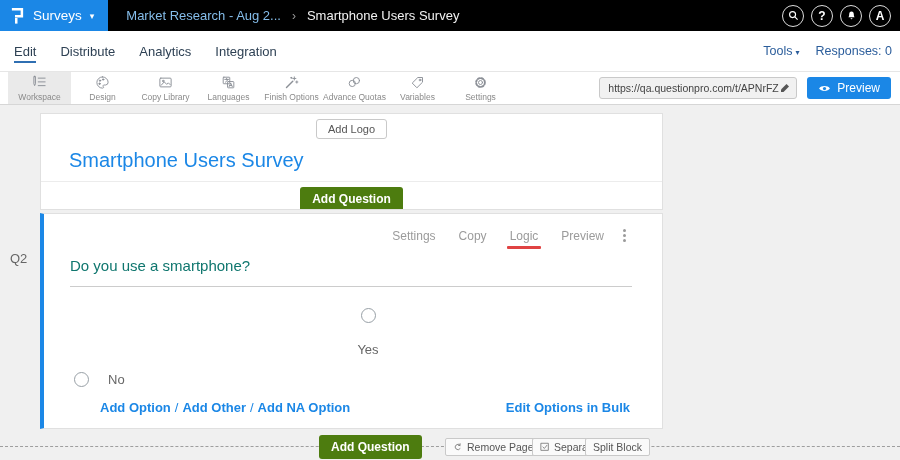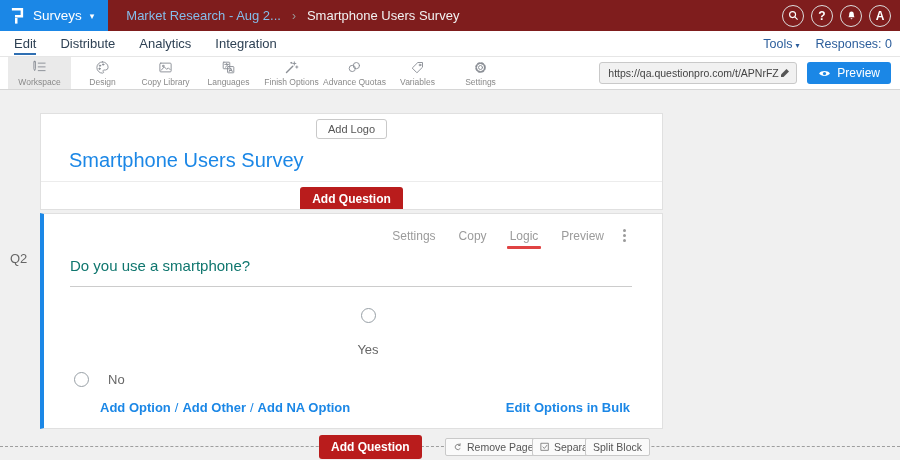--- a/index.html
+++ b/index.html
@@ -5,37 +5,37 @@
   * { box-sizing: border-box; }
   html,body { margin:0; padding:0; }
   body {
     width:900px; height:460px; position:relative; overflow:hidden;
     background:#f0f0f0; font-family:"Liberation Sans", sans-serif;
     -webkit-font-smoothing:antialiased;
   }
   svg { display:block; }
 
   
-  .topbar { height:31px; background:#7f1d1d; display:flex; align-items:center; }
+  .topbar { height:31px; background:#000000; display:flex; align-items:center; }
   .brand { background:#1b87e6; height:100%; display:flex; align-items:center; gap:8px; padding:0 14px 0 10px; cursor:pointer; }
   .brand-label { color:#fff; font-size:13.5px; }
   .brand .caret { color:#fff; font-size:9px; margin-top:1px; }
   .breadcrumb { display:flex; align-items:center; gap:11px; margin-left:18px; font-size:13px; }
   .bc-parent { color:#85bdea; cursor:pointer; }
   .bc-sep { color:#9a9a9a; font-size:12px; }
   .bc-current { color:#f2f2f2; }
   .topbar-right { margin-left:auto; display:flex; align-items:center; gap:7px; padding-right:9px; }
   .circle-btn { width:22px; height:22px; border-radius:50%; border:1.5px solid #dcdcdc; background:transparent;
     color:#fff; font-size:12px; font-weight:bold; display:flex; align-items:center; justify-content:center; padding:0; cursor:pointer;
     font-family:"Liberation Sans", sans-serif; }
   .upgrade-btn { background:#f5a41f; color:#fff; border:none; border-radius:11px; height:21px; padding:0 14px;
     font-size:11.5px; font-weight:bold; margin:0 3px; cursor:pointer; font-family:"Liberation Sans", sans-serif; }
 
   
-  .subnav { height:26px; background:#fff; border-bottom:1px solid #e6e6e6; display:flex; align-items:center; padding:0 8px 0 14px; font-size:13px; }
+  .subnav { height:41px; background:#fff; border-bottom:1px solid #e6e6e6; display:flex; align-items:center; padding:0 8px 0 14px; font-size:13px; }
   .subnav-item { color:#2e4154; margin-right:24px; padding:4px 0 2px; cursor:pointer; border-bottom:2px solid transparent; }
   .subnav-item.active { border-bottom-color:#2f6fb2; }
   .subnav-right { margin-left:auto; display:flex; align-items:center; gap:16px; color:#2b5d9b; font-size:12.5px; }
   .subnav-right .tools { cursor:pointer; }
   .subnav-right .caret { font-size:8px; margin-left:3px; }
 
   
   .toolbar { height:33px; background:#fff; border-bottom:1px solid #d6d6d6; display:flex; align-items:stretch; padding-left:8px; }
   .tool-item { width:63px; display:flex; flex-direction:column; align-items:center; justify-content:center; gap:2px; cursor:pointer; }
   .tool-item.active { background:#eaeaea; }
@@ -50,21 +50,21 @@
 
   
   .card { position:absolute; background:#fff; border:1px solid #e0e0e0; left:40px; width:623px; }
   .title-card { top:113px; height:97px; overflow:hidden; }
   .addlogo-row { display:flex; justify-content:center; padding-top:5px; }
   .add-logo-btn { background:#fff; border:1px solid #c9c9c9; border-radius:3px; font-size:11px; color:#555;
     padding:3px 11px; cursor:pointer; font-family:"Liberation Sans", sans-serif; }
   .survey-title { font-size:20px; font-weight:normal; color:#1b87e6; margin:10px 0 9px 28px; cursor:text; }
   .hdivider { border-top:1px solid #ececec; }
   .addq-row { display:flex; justify-content:center; padding-top:5px; }
-  .btn-primary { background:#b91c1c; color:#fff; border:none; border-radius:3px; font-size:12px; font-weight:bold;
+  .btn-primary { background:#4d7c0f; color:#fff; border:none; border-radius:3px; font-size:12px; font-weight:bold;
     padding:5px 12px; cursor:pointer; font-family:"Liberation Sans", sans-serif; }
 
   .q-number { position:absolute; left:10px; top:251px; font-size:13px; color:#666; }
   .question-card { top:213px; height:216px; border-left:4px solid #1b87e6; overflow:hidden; }
   .q-tabs { display:flex; justify-content:flex-end; align-items:center; gap:23px; padding:13px 34px 0 0; font-size:12px; color:#9b9b9b; }
   .q-tab { cursor:pointer; position:relative; }
   .q-tab.active::after { content:""; position:absolute; left:-3px; right:-3px; bottom:-6px; height:2.5px; background:#e04343; border-radius:1px; }
   .kebab { display:flex; flex-direction:column; gap:2px; cursor:pointer; margin-left:-6px; padding:2px; }
   .kebab i { width:3px; height:3px; border-radius:50%; background:#9a9a9a; }
   .q-text { margin:13px 0 0 26px; width:562px; font-size:15px; color:#0f766e; padding-bottom:12px; border-bottom:1px solid #ccc; cursor:text; }

